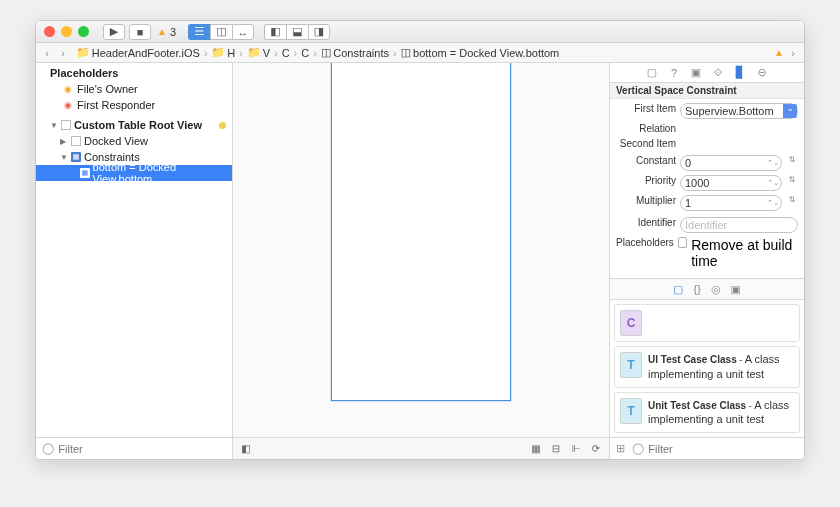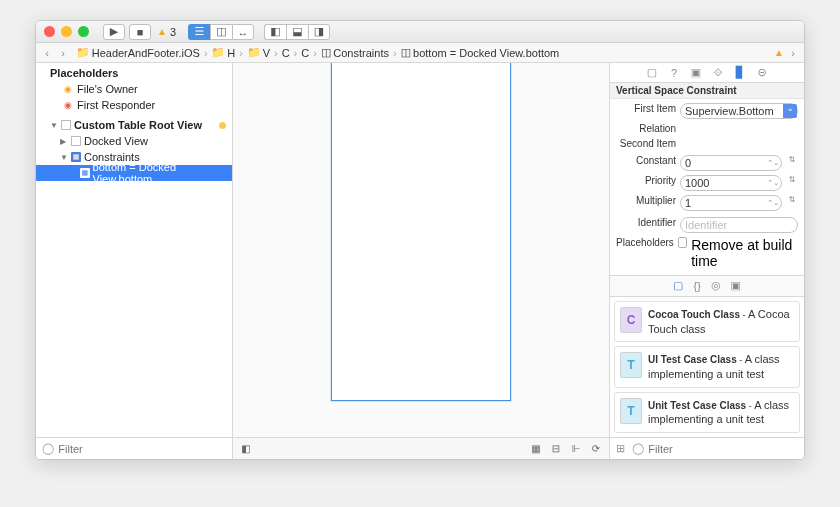--- a/index.html
+++ b/index.html
@@ -264,21 +264,20 @@
 
       <div class="lib-tabs">
         <span class="lib-tab active">▢</span>
         <span class="lib-tab">{}</span>
         <span class="lib-tab">◎</span>
         <span class="lib-tab">▣</span>
       </div>
       <div class="lib-list">
         <div class="lib-item">
           <div class="lib-ic c">C</div>
-          <div class="lib-txt"><b>Cocoa Touch Class</b> - <span>A Cocoa Touch class</span></div>
         </div>
         <div class="lib-item">
           <div class="lib-ic t">T</div>
           <div class="lib-txt"><b>UI Test Case Class</b> - <span>A class implementing a unit test</span></div>
         </div>
         <div class="lib-item">
           <div class="lib-ic t">T</div>
           <div class="lib-txt"><b>Unit Test Case Class</b> - <span>A class implementing a unit test</span></div>
         </div>
       </div>

